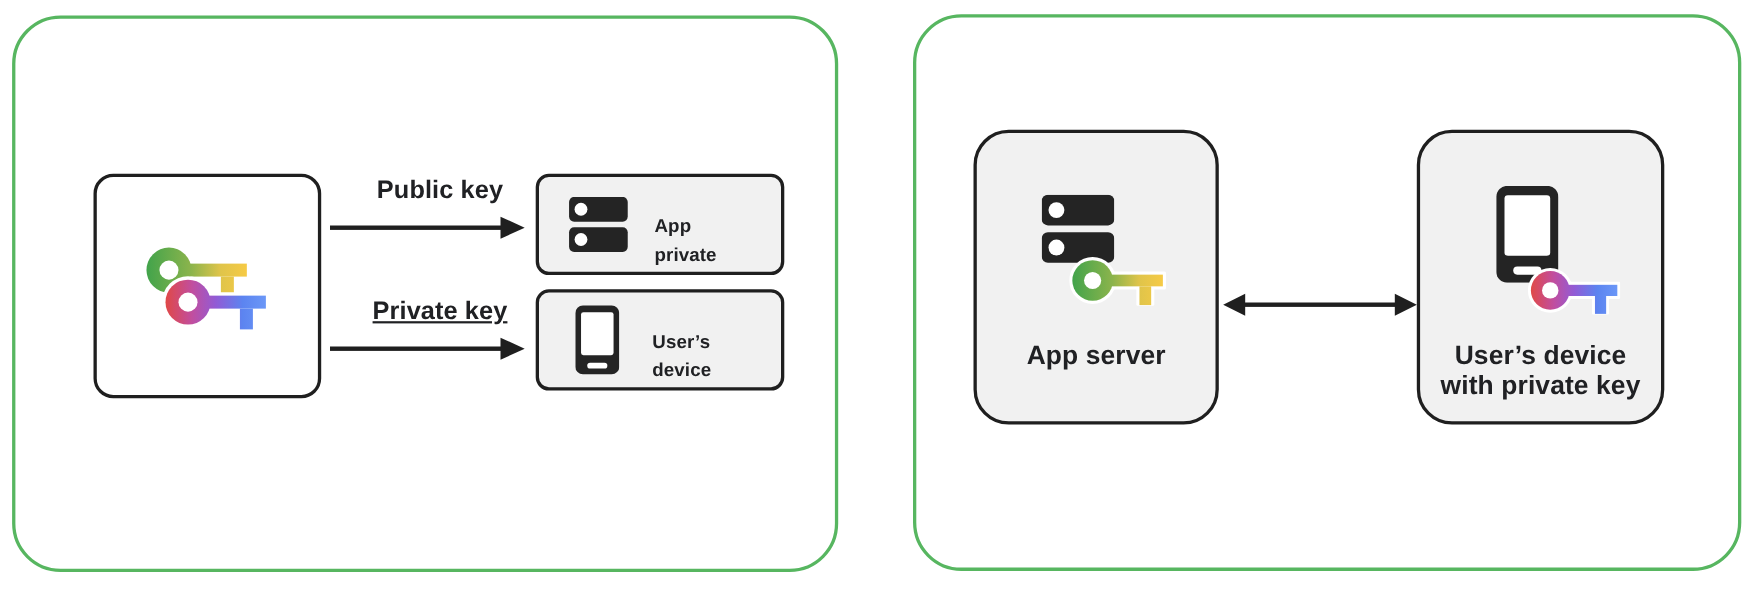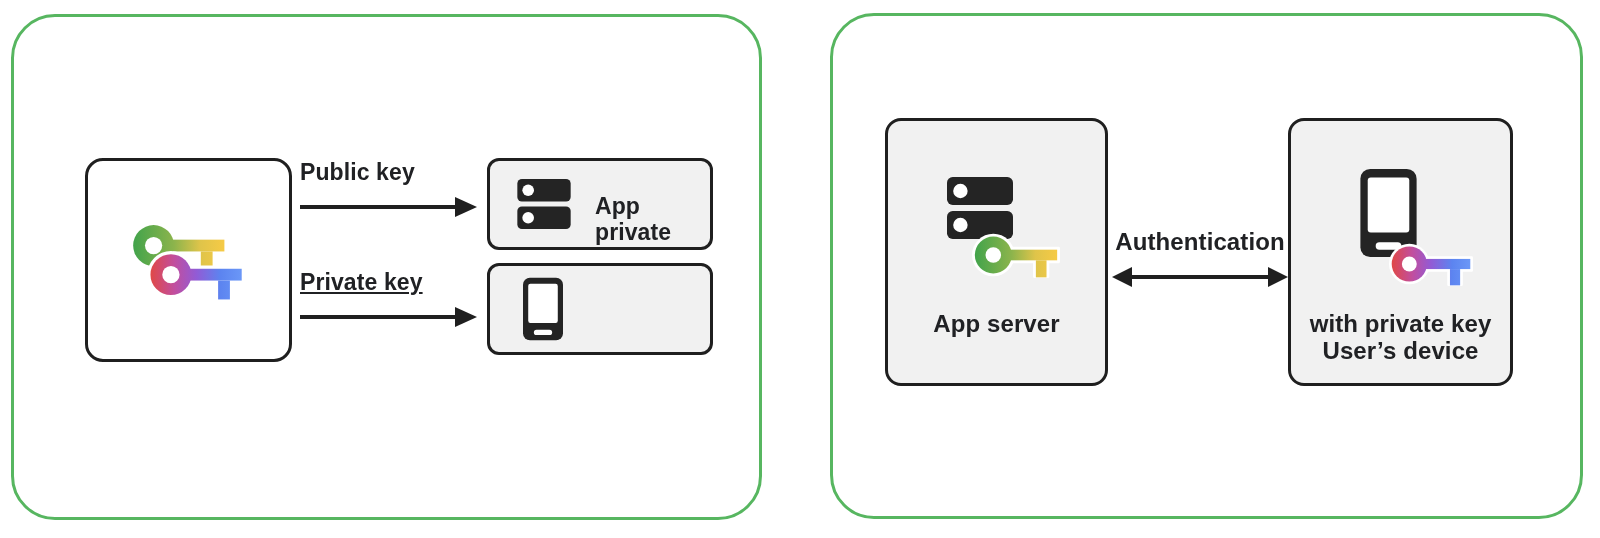--- a/index.html
+++ b/index.html
@@ -15,21 +15,21 @@
   .panel-left  { left:11px;  width:751px; }
   .panel-right { left:830px; width:753px; top:13px; }
 
   
   .source-box {
     position:absolute; left:71px; top:141px; width:207px; height:204px;
     background:#ffffff; border:3px solid #1F1F1F; border-radius:18px;
     display:flex; align-items:center; justify-content:center;
   }
   .flow-label {
-    position:absolute; left:286px; width:200px; text-align:left;
+    position:absolute; left:286px; width:200px; text-align:center;
     font-size:23px; font-weight:600; letter-spacing:0.1px; color:#202124;
     line-height:28px; white-space:nowrap;
   }
   .flow-label.public  { top:141px; }
   .flow-label.private { top:251px;text-decoration:underline; }
   .arrow-line { position:absolute; height:4px; background:#1F1F1F; }
   .arrow-head-right {
     position:absolute; width:0; height:0;
     border-left:22px solid #1F1F1F;
     border-top:10px solid transparent; border-bottom:10px solid transparent;
@@ -47,27 +47,27 @@
   .target-box {
     position:absolute; left:473px; width:226px; height:92px;
     background:#F1F1F1; border:3px solid #1F1F1F; border-radius:12px;
     display:flex; align-items:center;
   }
   .target-box.server { top:141px; padding-left:27px; }
   .target-box.device { top:246px; padding-left:33px; }
   .target-box.server .icon-wrap { margin-right:24px; }
   .target-box.device .icon-wrap { margin-right:30px; }
   .icon-wrap { display:flex; }
-  .target-label { font-size:23px; font-weight:600; line-height:26px; letter-spacing:0.1px;margin-top:29px; }
+  .target-label { font-size:17px; font-weight:600; line-height:26px; letter-spacing:0.1px;margin-top:29px; }
   .target-label span { display:block; }
 
   
   .big-box {
     position:absolute; top:102px; height:268px;
-    background:#F1F1F1; border:3px solid #1F1F1F; border-radius:16px;
+    background:#F1F1F1; border:3px solid #1F1F1F; border-radius:32px;
   }
   .big-box.server-side { left:52px;  width:223px; }
   .big-box.device-side { left:455px; width:225px; }
   .cluster-item { position:absolute; }
   .big-label {
     position:absolute; top:189px; left:0; width:100%; text-align:center;
     font-size:24px; font-weight:600; line-height:27px; letter-spacing:0.1px;
   }
   .big-label span { display:block; }
   .auth-label {
@@ -144,20 +144,24 @@
     <div class="arrow-head-right head-private"></div>
 
     <div class="target-box device">
       <span class="icon-wrap">
         <svg width="40" height="70" viewBox="0 0 46 72" aria-hidden="true">
           <rect x="0" y="0" width="46" height="72" rx="8" fill="#242424"></rect>
           <rect x="6" y="7" width="34" height="45" rx="2.5" fill="#fff"></rect>
           <rect x="12.5" y="60" width="21" height="6" rx="3" fill="#fff"></rect>
         </svg>
       </span>
+      <div class="target-label">
+        <span>User’s</span>
+        <span>device</span>
+      </div>
     </div>
   </section>
 
   <section class="panel panel-right">
 
     <div class="big-box server-side">
       <span class="cluster-item" style="left:59px; top:56px;">
         <svg width="66" height="62" viewBox="0 0 64 60" aria-hidden="true">
           <rect x="0" y="0" width="64" height="27" rx="5.5" fill="#242424"></rect>
           <rect x="0" y="33" width="64" height="27" rx="5.5" fill="#242424"></rect>
@@ -182,21 +186,20 @@
           <rect x="48" y="27.5" width="72" height="15" fill="url(#kg2)"></rect>
           <rect x="90" y="42.5" width="15" height="24" fill="url(#kg2)"></rect>
           <circle cx="30" cy="35" r="11" fill="#fff"></circle>
         </svg>
       </span>
       <div class="big-label">
         <span>App server</span>
       </div>
     </div>
 
-    <div class="auth-label">Authentication</div>
     <div class="arrow-head-left head-auth-left"></div>
     <div class="arrow-line line-auth"></div>
     <div class="arrow-head-right head-auth-right" style="border-left-width:20px;"></div>
 
     <div class="big-box device-side">
       <span class="cluster-item" style="left:69px; top:48px;">
         <svg width="57" height="88" viewBox="0 0 46 72" aria-hidden="true">
           <rect x="0" y="0" width="46" height="72" rx="8" fill="#242424"></rect>
           <rect x="6" y="7" width="34" height="45" rx="2.5" fill="#fff"></rect>
           <rect x="12.5" y="60" width="21" height="6" rx="3" fill="#fff"></rect>
@@ -216,19 +219,19 @@
           <circle cx="30" cy="35" r="30" fill="#fff"></circle>
           <rect x="46" y="23.5" width="78" height="23" rx="2" fill="#fff"></rect>
           <rect x="86" y="38.5" width="23" height="29" rx="2" fill="#fff"></rect>
           <circle cx="30" cy="35" r="26" fill="url(#kr2)"></circle>
           <rect x="48" y="27.5" width="72" height="15" fill="url(#kr2)"></rect>
           <rect x="90" y="42.5" width="15" height="24" fill="url(#kr2)"></rect>
           <circle cx="30" cy="35" r="11" fill="#fff"></circle>
         </svg>
       </span>
       <div class="big-label">
+        <span>User’s device</span>
         <span>with private key</span>
-        <span>User’s device</span>
       </div>
     </div>
   </section>
 
 </div>
 
 </body></html>

